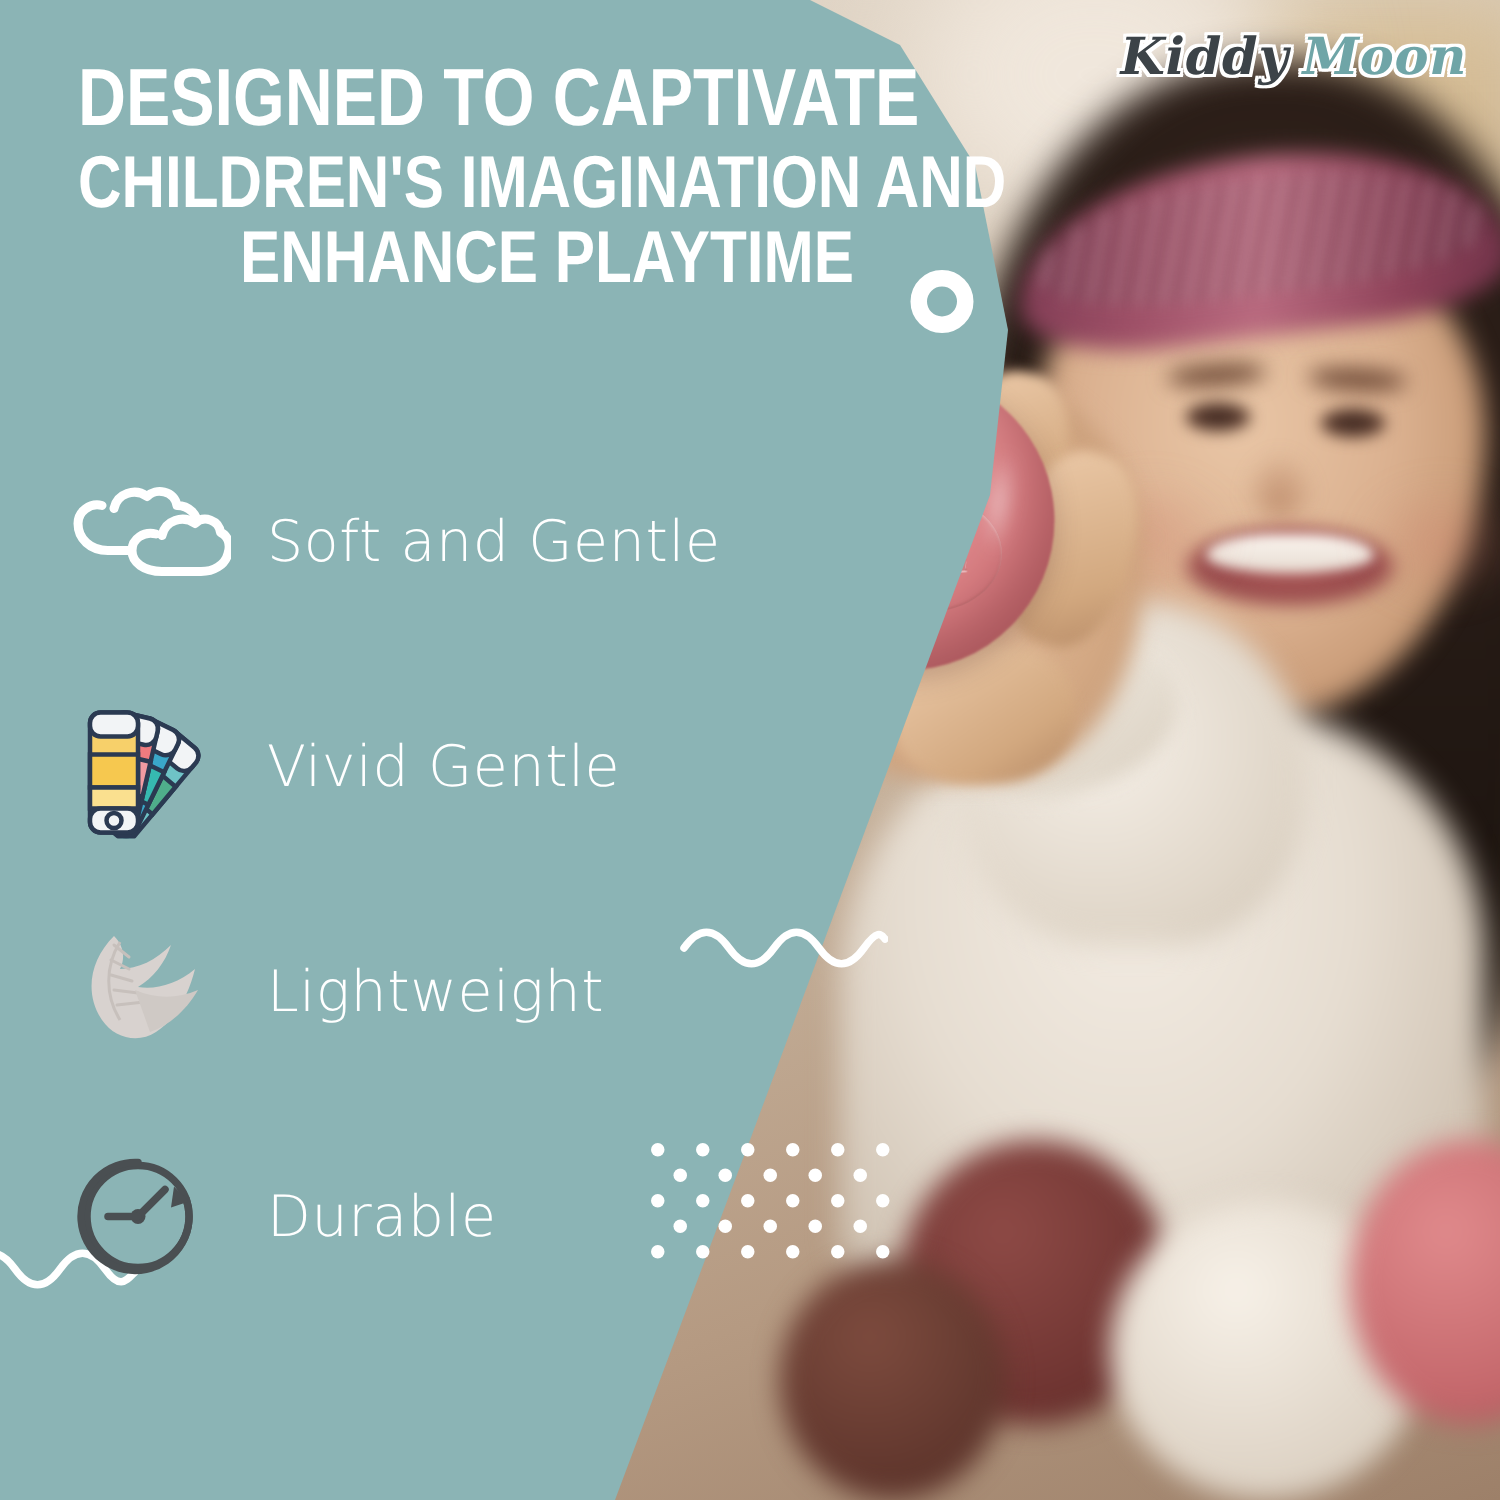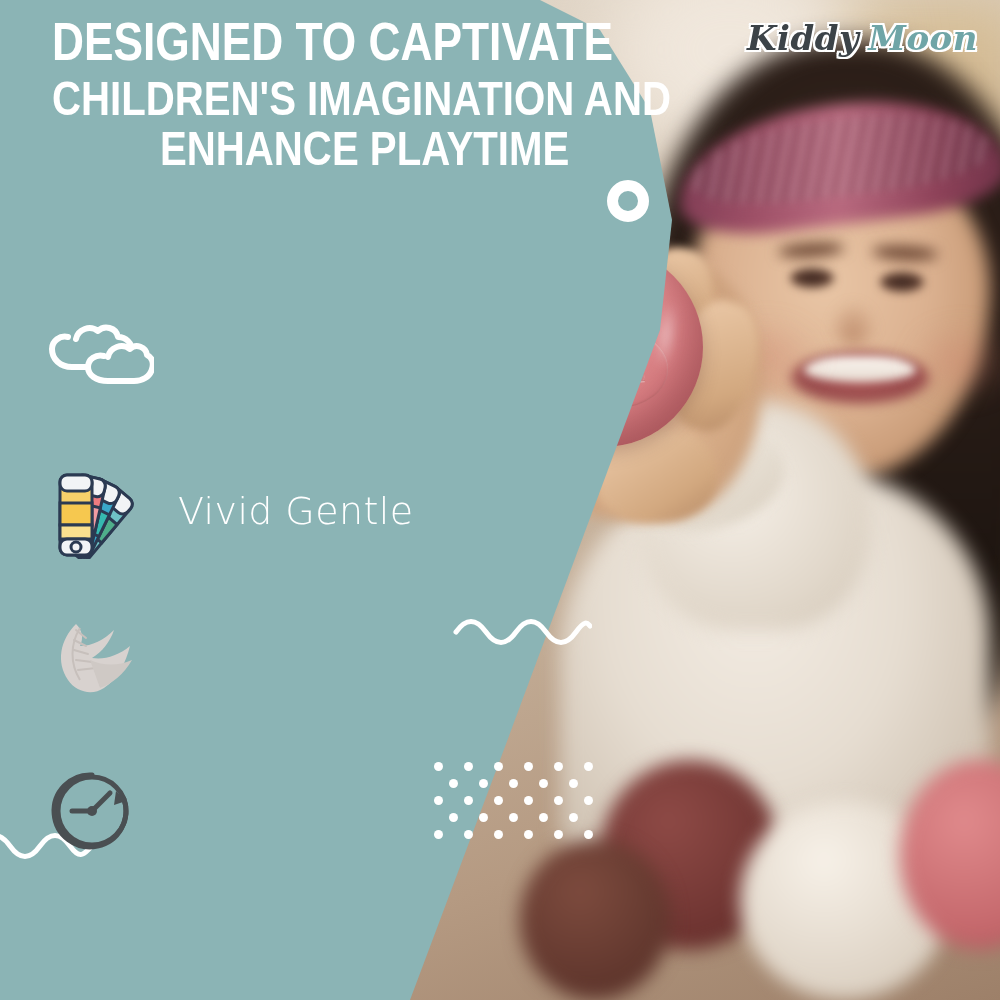--- a/index.html
+++ b/index.html
@@ -134,21 +134,21 @@
     font-family:"DejaVu Serif", serif;font-style:italic;font-weight:bold;font-size:34px;
     letter-spacing:.5px;}
   .logo .kiddy{color:#3c4348;
     text-shadow:-2px 0 0 #fff,2px 0 0 #fff,0 -2px 0 #fff,0 2px 0 #fff,
                 -2px -2px 0 #fff,2px -2px 0 #fff,-2px 2px 0 #fff,2px 2px 0 #fff;}
   .logo .moon{color:#6fa5a7;
     text-shadow:-2px 0 0 #fff,2px 0 0 #fff,0 -2px 0 #fff,0 2px 0 #fff,
                 -2px -2px 0 #fff,2px -2px 0 #fff,-2px 2px 0 #fff,2px 2px 0 #fff;}
 
   
-  .headline{position:absolute;left:52px;top:16px;width:560px;color:#fff;}
+  .headline{position:absolute;left:52px;top:40px;width:560px;color:#fff;}
   .headline div{
     font-family:"Liberation Sans Narrow","Liberation Sans", sans-serif;
     font-weight:bold;text-transform:uppercase;line-height:.94;
     transform:scaleX(.82);transform-origin:left center;white-space:nowrap;}
   .hl1{font-size:54px;letter-spacing:0px;}
   .hl2{font-size:49px;margin-top:8px;}
   .hl3{font-size:49px;margin-top:4px;margin-left:108px;}
 
   
   .features{position:absolute;left:44px;top:286px;width:470px;}
@@ -278,20 +278,21 @@
 
     <div class="feature">
       <span class="feat-icon">
         <svg width="108" height="80" viewBox="0 0 108 80">
           <path d="M30 18 C32 8, 44 4, 52 10 C58 4, 70 6, 72 16 C80 16, 86 22, 86 30
                    C86 40, 78 46, 68 46 L26 46 C14 46, 6 38, 6 28 C6 20, 14 14, 22 16" fill="none" stroke="#ffffff" stroke-width="6" stroke-linecap="round" stroke-linejoin="round"></path>
           <path d="M62 36 C64 26, 76 22, 84 28 C90 22, 100 26, 101 34 C106 36, 108 42, 106 48
                    C104 56, 96 60, 88 60 L62 60 C50 60, 42 54, 42 46 C42 38, 50 33, 58 35" fill="#8bb4b5" stroke="#ffffff" stroke-width="6" stroke-linecap="round" stroke-linejoin="round"></path>
         </svg>
       </span>
+      <span class="feat-label">Soft and Gentle</span>
     </div>
 
     <div class="feature">
       <span class="feat-icon">
         <svg width="108" height="96" viewBox="0 0 108 96">
           <g transform="translate(8,6)">
             <g transform="rotate(40 20 82)">
               <rect x="6" y="6" width="30" height="78" rx="7" fill="#6fc3c6" stroke="#2b3a52" stroke-width="3"></rect>
               <rect x="6" y="6" width="30" height="18" rx="7" fill="#f2f4f6" stroke="#2b3a52" stroke-width="3"></rect>
               <rect x="6" y="34" width="30" height="24" fill="#4fae8b" stroke="#2b3a52" stroke-width="3"></rect>
@@ -323,31 +324,33 @@
     <div class="feature">
       <span class="feat-icon">
         <svg width="108" height="86" viewBox="0 0 108 86">
           <path d="M30 6 C14 22, 10 44, 22 62 C30 74, 46 78, 58 70 C72 61, 80 44, 84 28
                    C72 38, 58 42, 46 40 C56 34, 64 24, 68 12 C58 22, 46 28, 34 28 C38 20, 36 12, 30 6 Z" fill="#d8d2cf"></path>
           <path d="M34 10 C24 26, 24 46, 34 62" fill="none" stroke="#c7c0bc" stroke-width="2"></path>
           <path d="M30 12 L40 20 M28 22 L40 28 M28 32 L42 36 M30 42 L46 44 M32 52 L50 50" fill="none" stroke="#c7c0bc" stroke-width="2" stroke-linecap="round"></path>
           <path d="M44 42 C58 48, 72 48, 86 42 C78 56, 66 66, 54 70" fill="#cfc9c5"></path>
         </svg>
       </span>
+      <span class="feat-label">Lightweight</span>
     </div>
 
     <div class="feature">
       <span class="feat-icon">
         <svg width="108" height="92" viewBox="0 0 108 92">
           <circle cx="46" cy="46" r="34" fill="none" stroke="#4a4f52" stroke-width="5"></circle>
           <path d="M78 34 A36 36 0 1 1 46 10" fill="none" stroke="#4a4f52" stroke-width="5" stroke-linecap="round"></path>
           <path d="M70 26 L80 36 L68 40 Z" fill="#4a4f52"></path>
           <circle cx="46" cy="46" r="5" fill="#4a4f52"></circle>
           <line x1="46" y1="46" x2="64" y2="28" stroke="#4a4f52" stroke-width="5" stroke-linecap="round"></line>
           <line x1="46" y1="46" x2="26" y2="46" stroke="#4a4f52" stroke-width="5" stroke-linecap="round"></line>
         </svg>
       </span>
+      <span class="feat-label">Durable</span>
     </div>
 
   </div>
 
 
 </div>
 
 </body></html>

